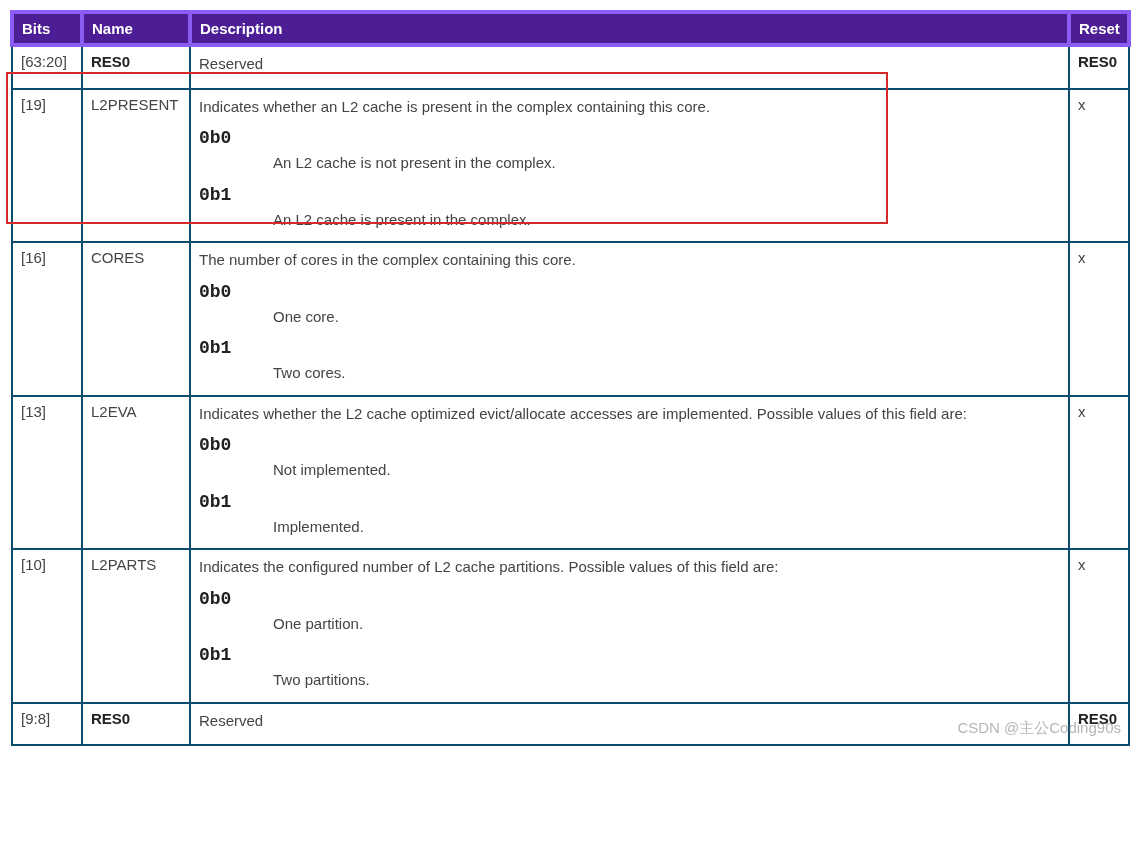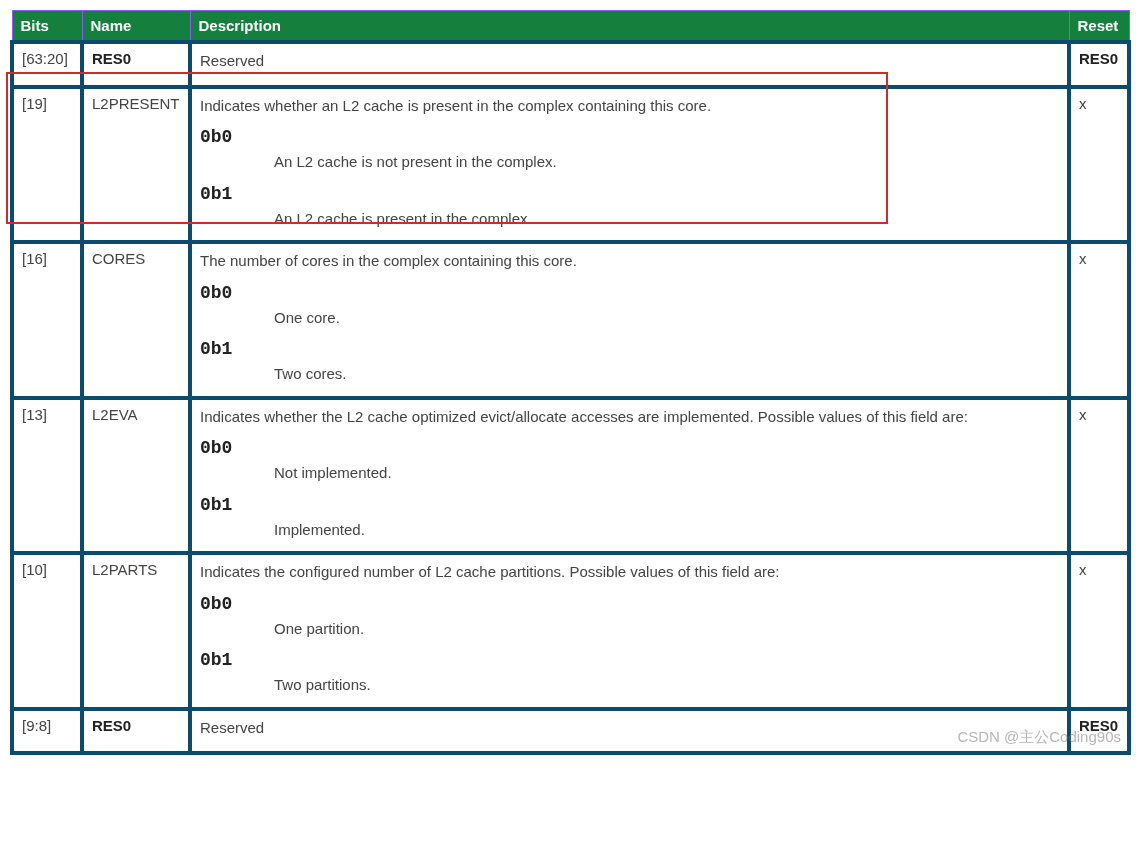--- a/index.html
+++ b/index.html
@@ -12,29 +12,29 @@
     width: 1141px;
     box-sizing: border-box;
     position: relative;
   }
   table {
     border-collapse: collapse;
     width: 100%;
     table-layout: fixed;
   }
   th {
-    background: #15803d;
+    background: #4c1d95;
     color: #fff;
     text-align: left;
     padding: 6px 8px;
     font-weight: 600;
-    border: 1px solid #8b5cf6;
+    border: 4px solid #8b5cf6;
   }
   td {
-    border: 4px solid #0c4a6e;
+    border: 2px solid #0c4a6e;
     padding: 6px 8px;
     vertical-align: top;
     color: #444;
   }
   .col-bits   { width: 70px; }
   .col-name   { width: 108px; }
   .col-desc   { }
   .col-reset  { width: 60px; }
   .small-bold {
     font-family: Liberation Sans, sans-serif;

